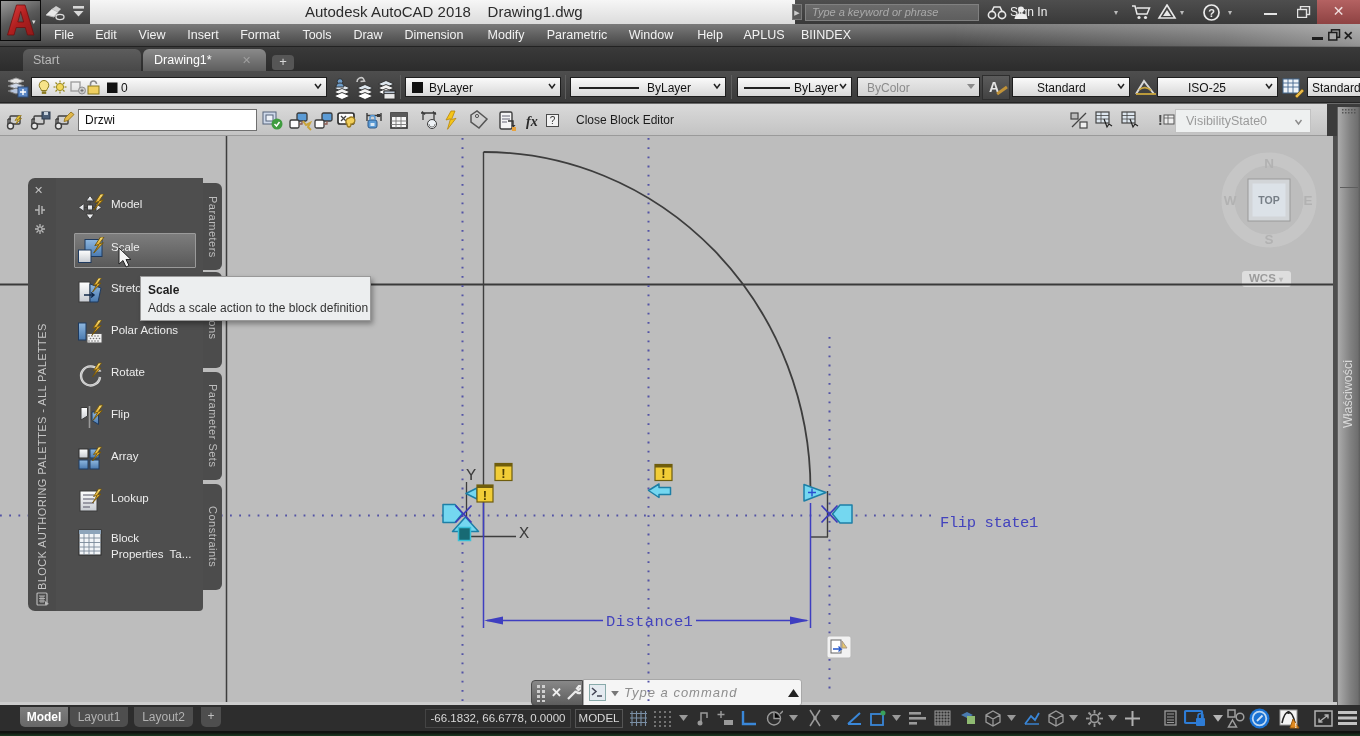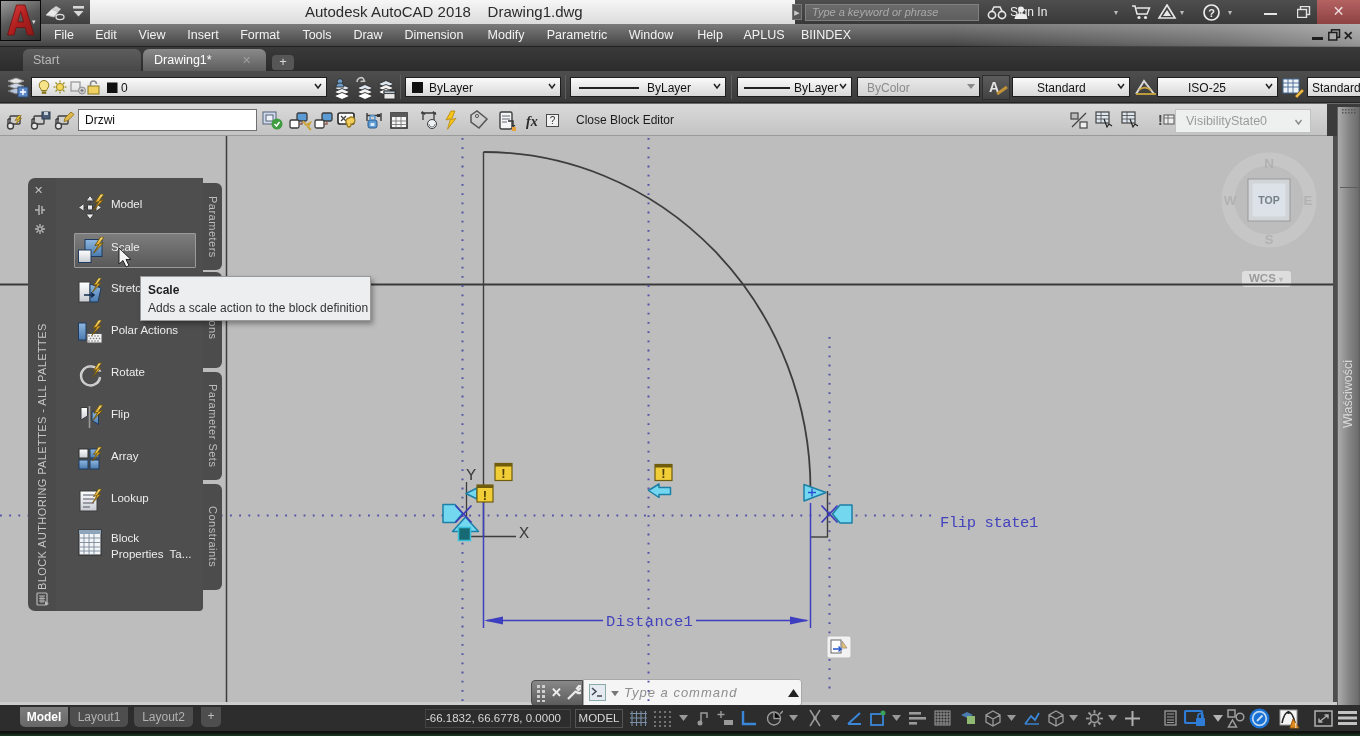--- a/index.html
+++ b/index.html
@@ -598,21 +598,21 @@
         </svg>
       </div>
 </div>
 <div class="abs" style="left:1333px;top:136px;width:4px;height:566px;background:#4e4e4e;z-index:24"></div>
 <div id="canstrip"></div>
 <div id="statusbar">
  <div class="ltab" style="left:20px;width:48px;background:linear-gradient(#7d7d7d,#676767);color:#fff;font-weight:bold;padding-top:3px">Model</div>
  <div class="ltab" style="left:70px;width:58px;background:#4e4e4e;color:#b2b2b2;padding-top:3px">Layout1</div>
  <div class="ltab" style="left:134px;width:59px;background:#4e4e4e;color:#b2b2b2;padding-top:3px">Layout2</div>
  <div class="ltab" style="left:201px;width:20px;background:#4e4e4e;color:#c0c0c0;padding-top:2px">+</div>
- <div class="abs" style="left:425px;top:4px;width:146px;height:19px;border:1px solid #444;color:#d8d8d8;font-size:11.5px;padding-top:2px">-66.1832, 66.6778, 0.0000</div>
+ <div class="abs" style="left:425px;top:4px;width:146px;height:19px;border:1px solid #444;color:#d8d8d8;font-size:11.5px;text-align:center;padding-top:2px">-66.1832, 66.6778, 0.0000</div>
  <div class="abs" style="left:575px;top:4px;width:48px;height:19px;border:1px solid #555;color:#d8d8d8;font-size:11.5px;text-align:center;padding-top:2px">MODEL</div>
  <svg class="abs" style="left:629px;top:5px" width="19" height="17" viewBox="0 0 19 17">
         <g stroke="#7a8fa5" stroke-width="1.1">
           <path d="M3 1 v15 M7.5 1 v15 M12 1 v15 M16.5 1 v15 M1 3.5 h17 M1 8 h17 M1 12.5 h17"></path>
         </g>
       </svg>
  <svg class="abs" style="left:653px;top:5px" width="19" height="17" viewBox="0 0 19 17">
         <g fill="#8a8a8a">
           <circle cx="2" cy="2" r="1"></circle>
           <circle cx="7" cy="2" r="1"></circle>

